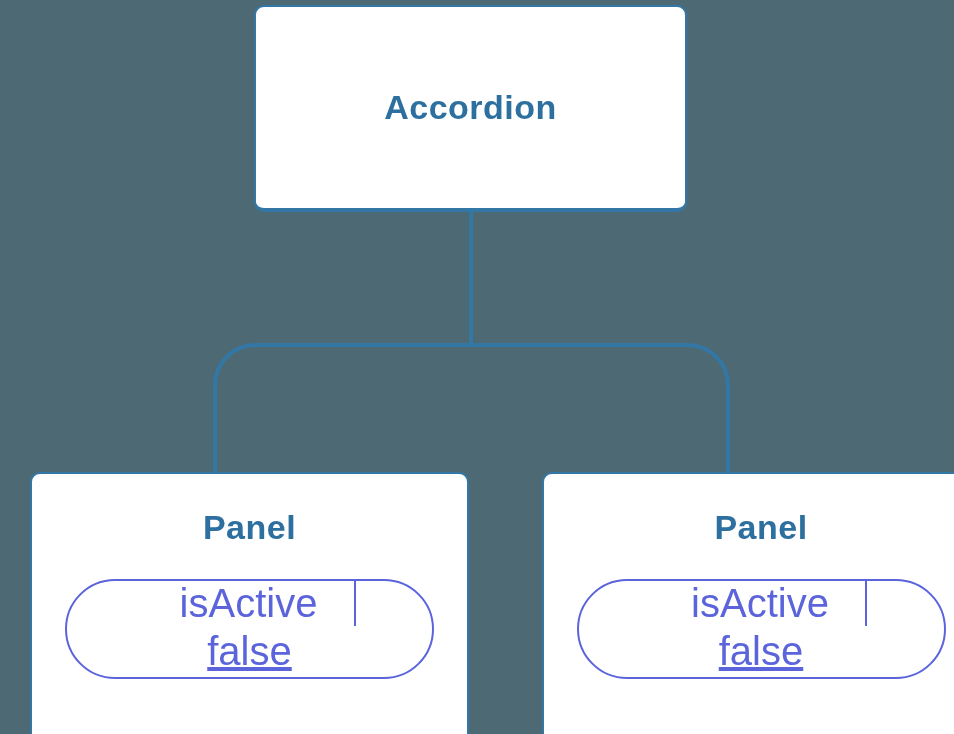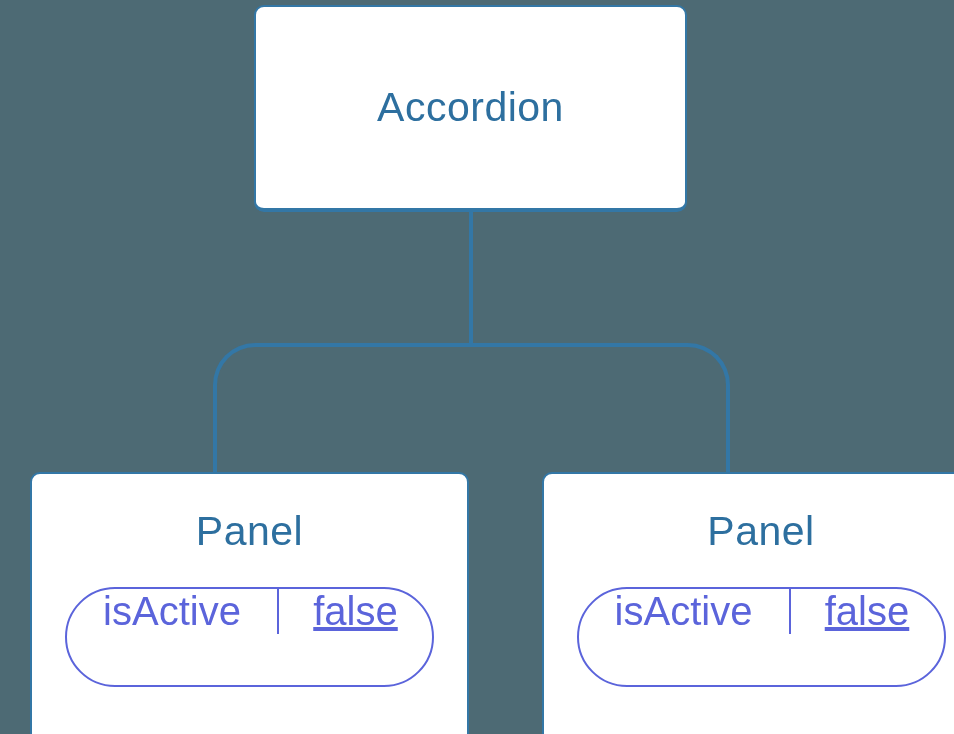--- a/index.html
+++ b/index.html
@@ -27,22 +27,22 @@
     left: 254px;
     top: 5px;
     width: 433px;
     height: 207px;
     display: flex;
     align-items: center;
     justify-content: center;
   }
   .node-title {
     color: #2D6F9F;
-    font-size: 41px;
-    font-weight: 400;
+    font-size: 34px;
+    font-weight: 700;
     letter-spacing: 0.5px;
   }
   .node-panel {
     top: 472px;
     width: 439px;
     height: 292px;
     display: flex;
     flex-direction: column;
     align-items: center;
     padding-top: 34px;
@@ -74,23 +74,24 @@
 
   
   .pill {
     margin-top: 32px;
     width: 369px;
     height: 100px;
     box-sizing: border-box;
     border: 2px solid #5B64DB;
     border-radius: 50px;
     display: flex;
-    align-items: flex-start;
+    align-items: center;
     overflow: hidden;
     background: transparent;
+    flex-direction: column;
   }
   .pill-key, .pill-value {
     display: flex;
     align-items: center;
     justify-content: center;
     color: #5B64DB;
     font-size: 40px;
     font-weight: 400;
   }
   .pill-key {

